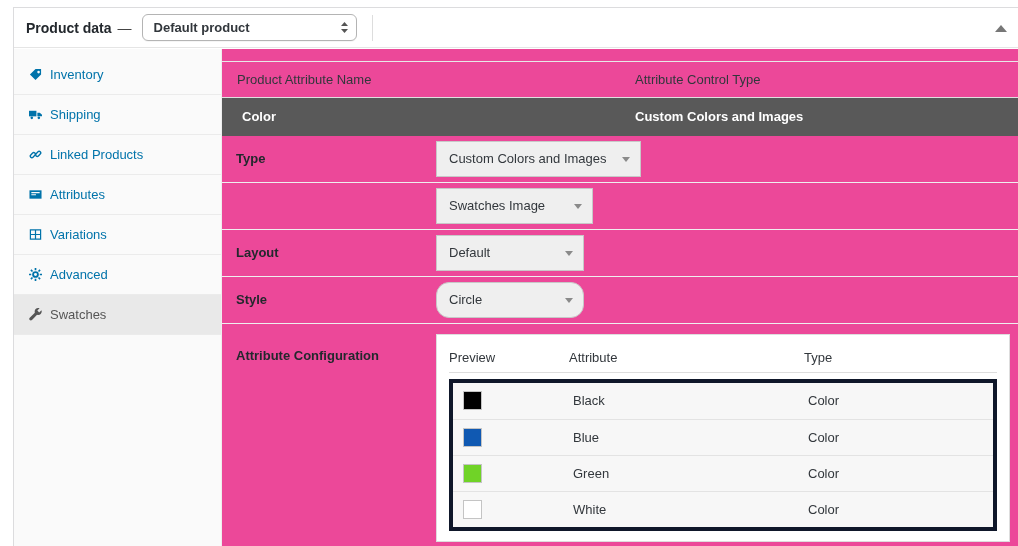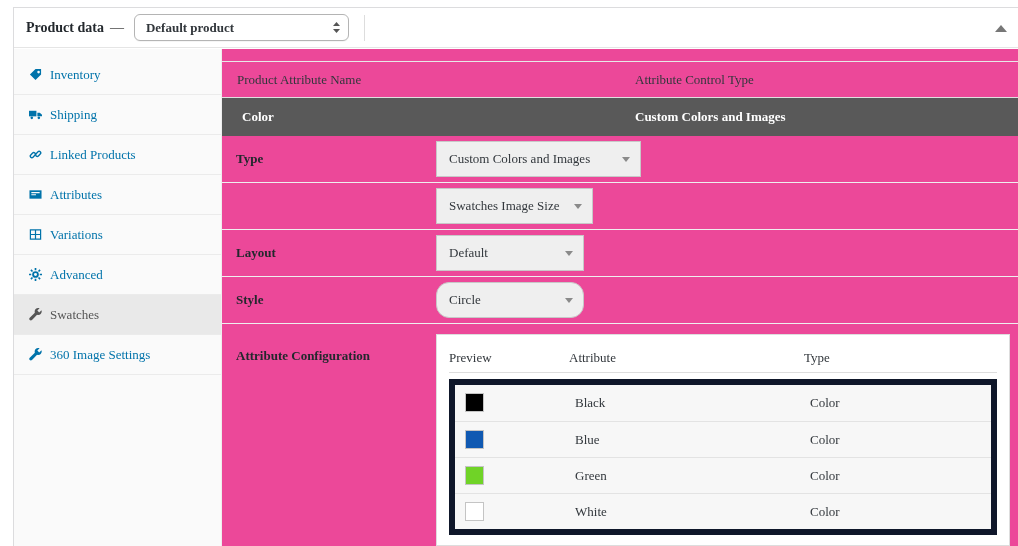--- a/index.html
+++ b/index.html
@@ -1,18 +1,18 @@
 <!DOCTYPE html>
 <html><head>
 <meta charset="utf-8">
 <style>
   * { margin:0; padding:0; box-sizing:border-box; }
   html,body { background:#fff; }
   body { font-family:"Liberation Sans","DejaVu Sans",sans-serif; font-size:13px; color:#32373c; }
-  #root { position:relative; width:1018px; height:546px; overflow:hidden; background:#fff;font-family:Liberation Serif, serif; }
+  #root { position:relative; width:1018px; height:546px; overflow:hidden; background:#fff; }
 
   
   .postbox { position:absolute; left:13px; top:7px; right:-2px; bottom:-2px;
              background:#fff; border:1px solid #dcdcde; }
 
   
   .pd-header { position:relative; height:40px; border-bottom:1px solid #e5e5e5;
                display:flex; align-items:center; padding-left:12px; background:#fff; }
   .pd-title { font-weight:bold; font-size:14px; color:#23282d; }
   .pd-sep { margin:0 10px 0 6px; color:#444; font-size:14px; }
@@ -59,21 +59,21 @@
   .w-type { width:205px; } .w-size { width:157px; } .w-layout { width:148px; } .w-style { width:148px;border-radius:13px; }
 
   
   .config-row { position:relative; }
   .config-label { position:absolute; left:14px; top:14px; font-weight:bold; color:#23282d; }
   .config-box { position:relative; margin:10px 0 0 214px; width:574px; background:#fff;
                 border:1px solid #ddd; padding:12px 12px 10px; }
   .cfg-head { position:relative; height:26px; border-bottom:1px solid #ddd; }
   .cfg-head span { position:absolute; line-height:22px; color:#32373c; }
   .col-preview { left:0; } .col-attr { left:120px; } .col-type { left:355px; }
-  .cfg-body { margin-top:6px; border:6px solid #0f172a; }
+  .cfg-body { margin-top:6px; border:4px solid #0f172a; }
   .cfg-tr { position:relative; height:36px; background:#f7f7f7; cursor:pointer; }
   .cfg-tr + .cfg-tr { border-top:1px solid #e3e3e3; }
   .swatch { position:absolute; left:10px; top:8px; width:19px; height:19px;
             border:1px solid #c4c4c4; background:#fff; }
   .cell { position:absolute; line-height:36px; color:#32373c; }
 </style>
 </head>
 <body>
 
 <div id="root">
@@ -153,28 +153,20 @@
           <span>Advanced</span>
         </li>
         <li class="active">
           <span class="icon">
             <svg viewBox="0 0 14 14" fill="currentColor">
                 <path d="M13.7 3.9c0 2-1.7 3.7-3.7 3.7-.4 0-.9-.1-1.3-.2l-5.5 5.5c-.7.7-1.8.7-2.4 0-.7-.7-.7-1.8 0-2.4L6.3 5c-.1-.4-.2-.8-.2-1.3C6.1 1.7 7.8 0 9.8 0c.6 0 1.1.1 1.6.4L9 2.8l2 2 2.4-2.4c.2.5.3 1 .3 1.5z"></path>
               </svg>
           </span>
           <span>Swatches</span>
         </li>
-        <li>
-          <span class="icon">
-            <svg viewBox="0 0 14 14" fill="currentColor">
-                <path d="M13.7 3.9c0 2-1.7 3.7-3.7 3.7-.4 0-.9-.1-1.3-.2l-5.5 5.5c-.7.7-1.8.7-2.4 0-.7-.7-.7-1.8 0-2.4L6.3 5c-.1-.4-.2-.8-.2-1.3C6.1 1.7 7.8 0 9.8 0c.6 0 1.1.1 1.6.4L9 2.8l2 2 2.4-2.4c.2.5.3 1 .3 1.5z"></path>
-              </svg>
-          </span>
-          <span>360 Image Settings</span>
-        </li>
       </ul>
 
       <div class="content">
         <div class="attr-table">
 
           <div class="cols-row">
             <span class="c1">Product Attribute Name</span>
             <span class="c2">Attribute Control Type</span>
           </div>
 

